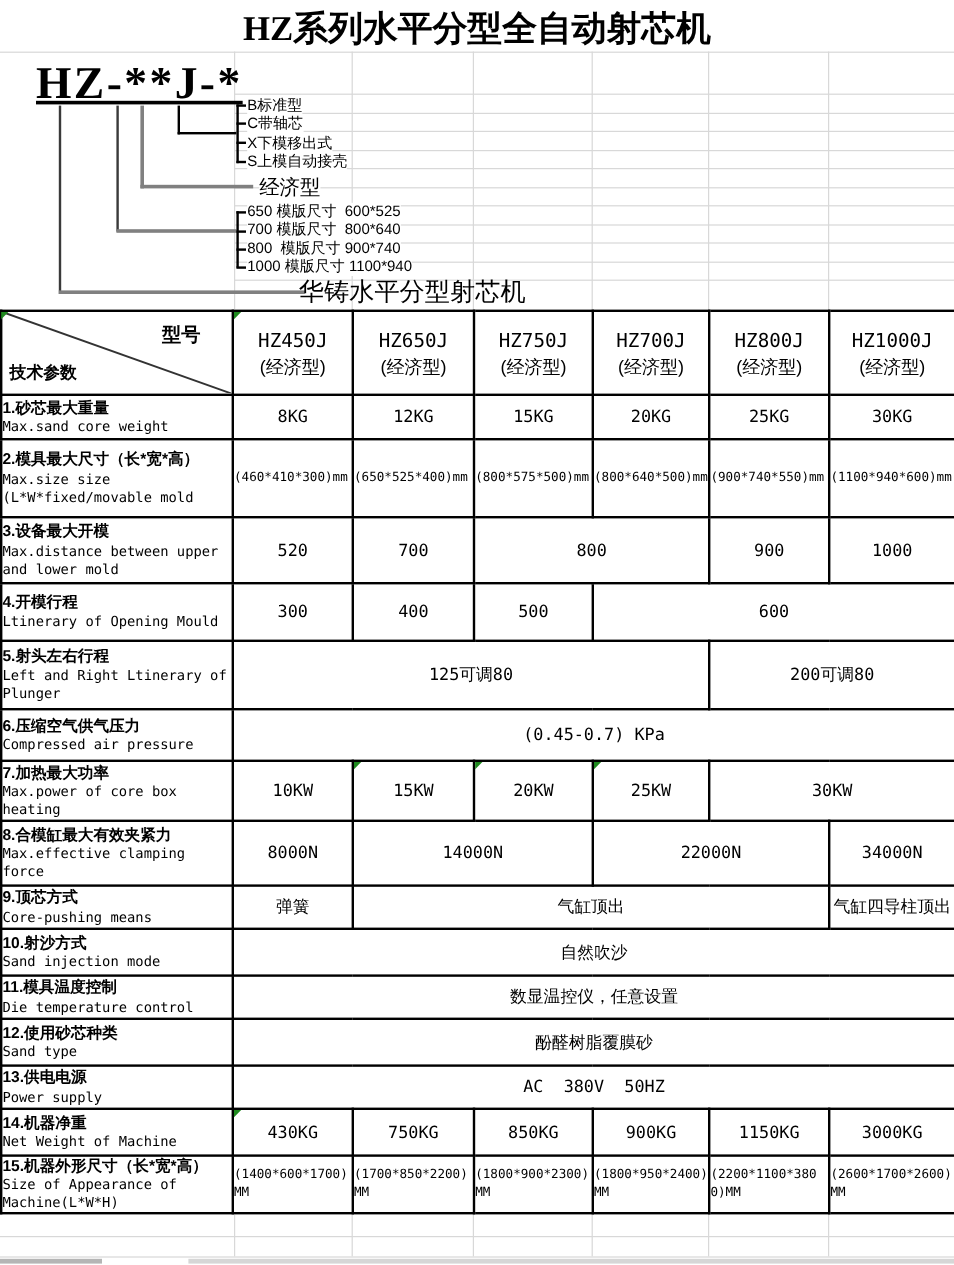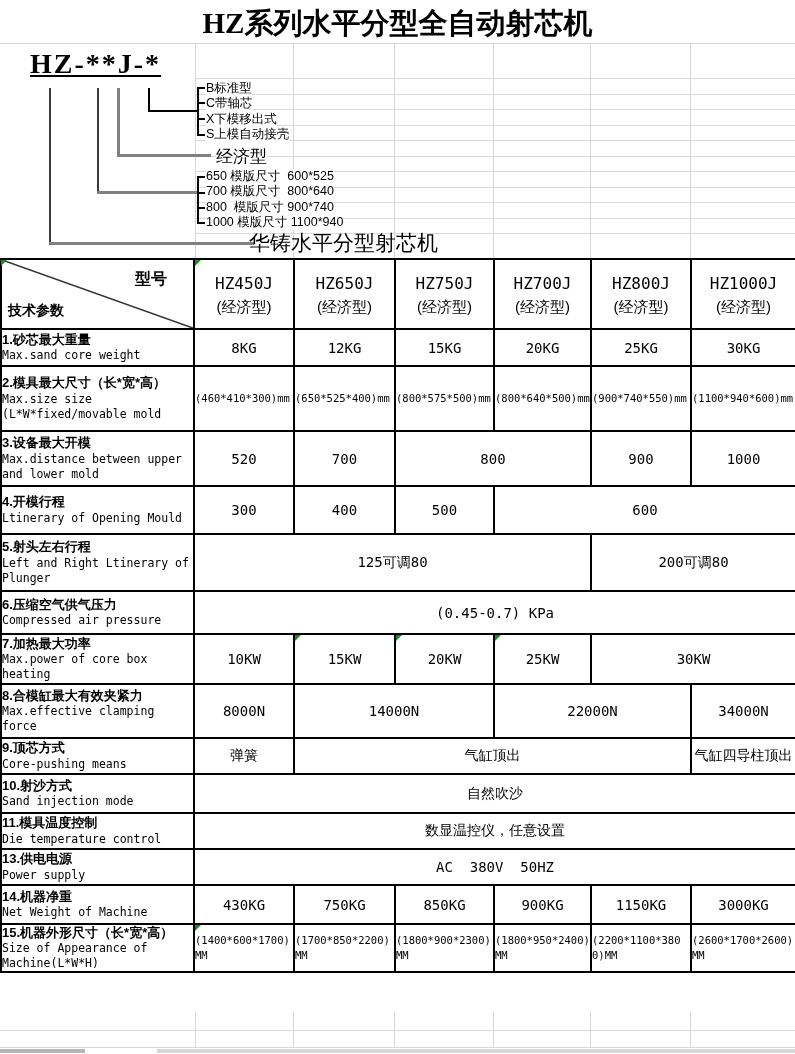--- a/index.html
+++ b/index.html
@@ -5,21 +5,21 @@
   html,body{margin:0;padding:0;background:#fff;}
   .page{position:relative;width:795px;height:1054px;background:#fff;overflow:hidden;
         font-family:"Liberation Sans",sans-serif;color:#000;}
   
   .gl{position:absolute;background:#d8d8d8;z-index:0;}
   
   .title{position:absolute;left:0;top:4px;width:795px;text-align:center;
          font-family:"Liberation Serif",serif;font-weight:bold;font-size:29px;z-index:2;}
   
   .code{position:absolute;left:30px;top:48px;font-family:"Liberation Serif",serif;
-        font-weight:bold;font-size:28px;text-decoration:underline;letter-spacing:2px;z-index:2;}
+        font-weight:bold;font-size:38px;text-decoration:underline;letter-spacing:2px;z-index:2;}
   .ln{position:absolute;z-index:1;}
   .dk{background:#3a3a3a;}
   .gy{background:#808080;}
   .bk{background:#000;}
   .ditem{position:absolute;font-size:12.5px;line-height:15px;background:#fff;
          white-space:pre;z-index:2;}
   .econ{position:absolute;font-size:17px;background:#fff;white-space:pre;z-index:2;}
   .series{position:absolute;font-size:21px;background:transparent;white-space:pre;z-index:2;}
   
   table.spec{position:absolute;left:0;top:258px;width:795px;border-collapse:collapse;
@@ -257,20 +257,27 @@
           </td>
           <td class="v" colspan="6"><span>自然吹沙</span></td>
         </tr>
         <tr style="height: 36px;">
           <td class="lab">
             <div class="lz">11.模具温度控制</div>
             <div class="le">Die temperature control</div>
           </td>
           <td class="v" colspan="6"><span>数显温控仪，任意设置</span></td>
         </tr>
+        <tr style="height: 39px;">
+          <td class="lab">
+            <div class="lz">12.使用砂芯种类</div>
+            <div class="le">Sand type</div>
+          </td>
+          <td class="v" colspan="6"><span>酚醛树脂覆膜砂</span></td>
+        </tr>
         <tr style="height: 36px;">
           <td class="lab">
             <div class="lz">13.供电电源</div>
             <div class="le">Power supply</div>
           </td>
           <td class="v" colspan="6"><span>AC  380V  50HZ</span></td>
         </tr>
         <tr style="height: 39px;">
           <td class="lab">
             <div class="lz">14.机器净重</div>

